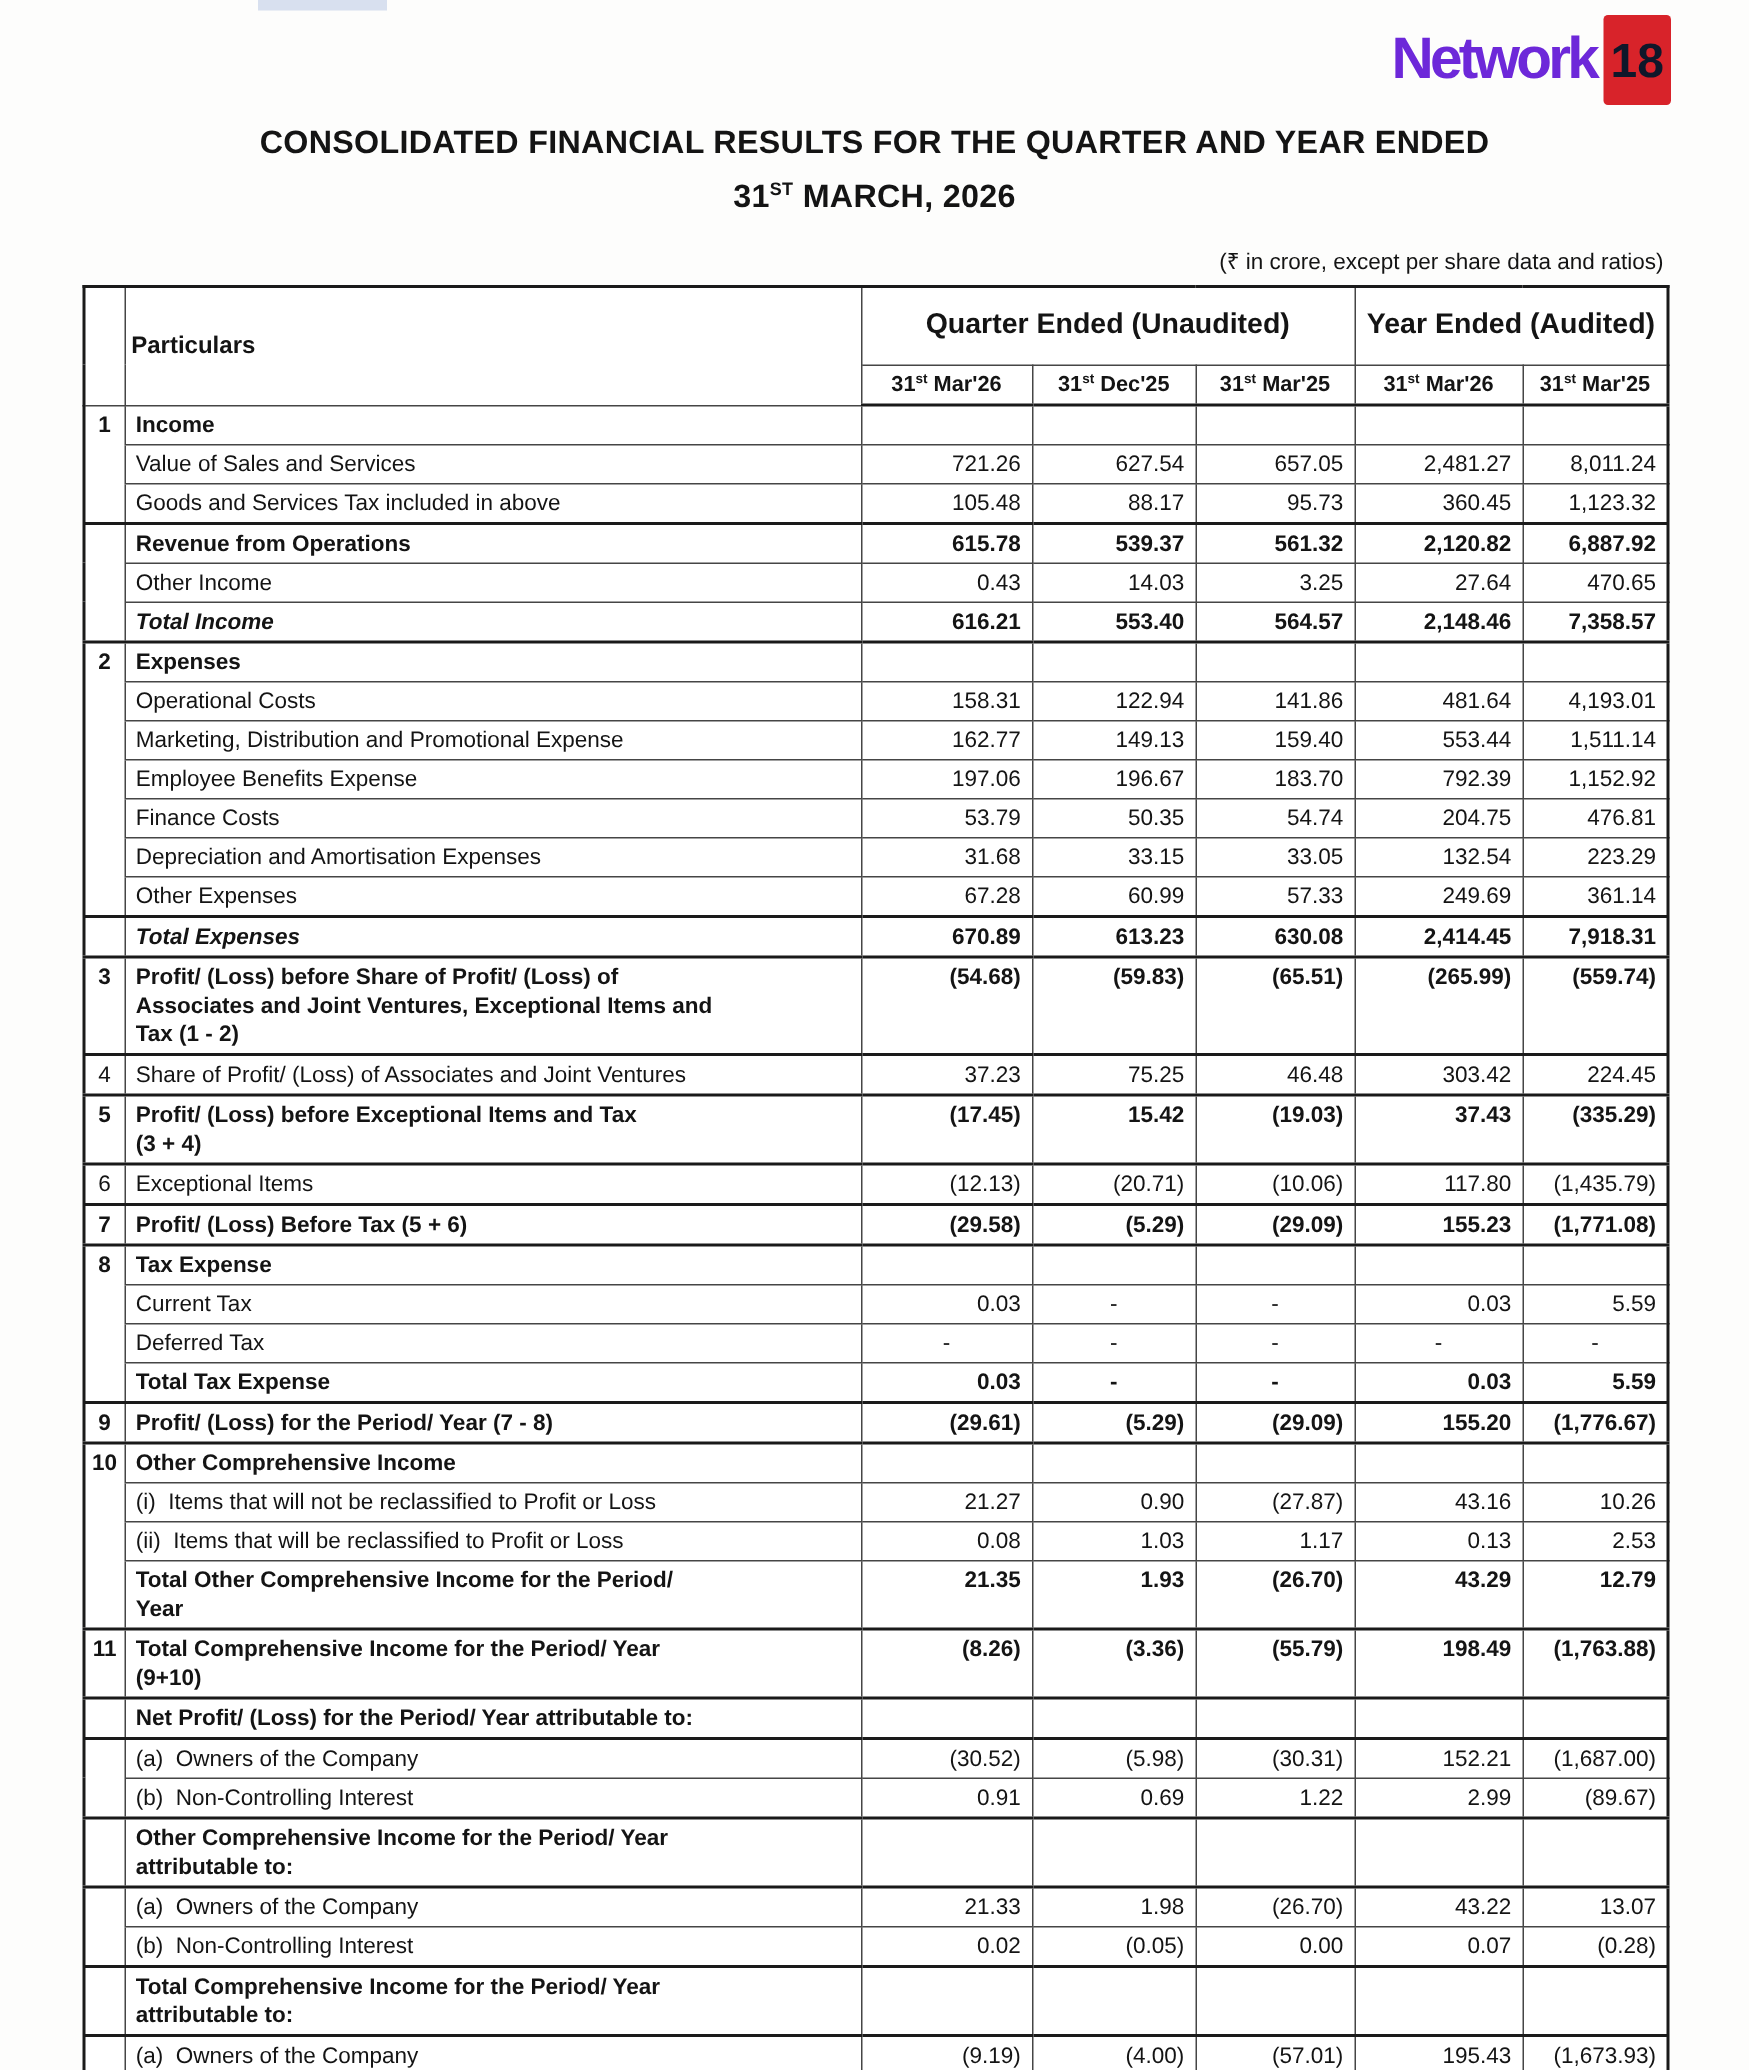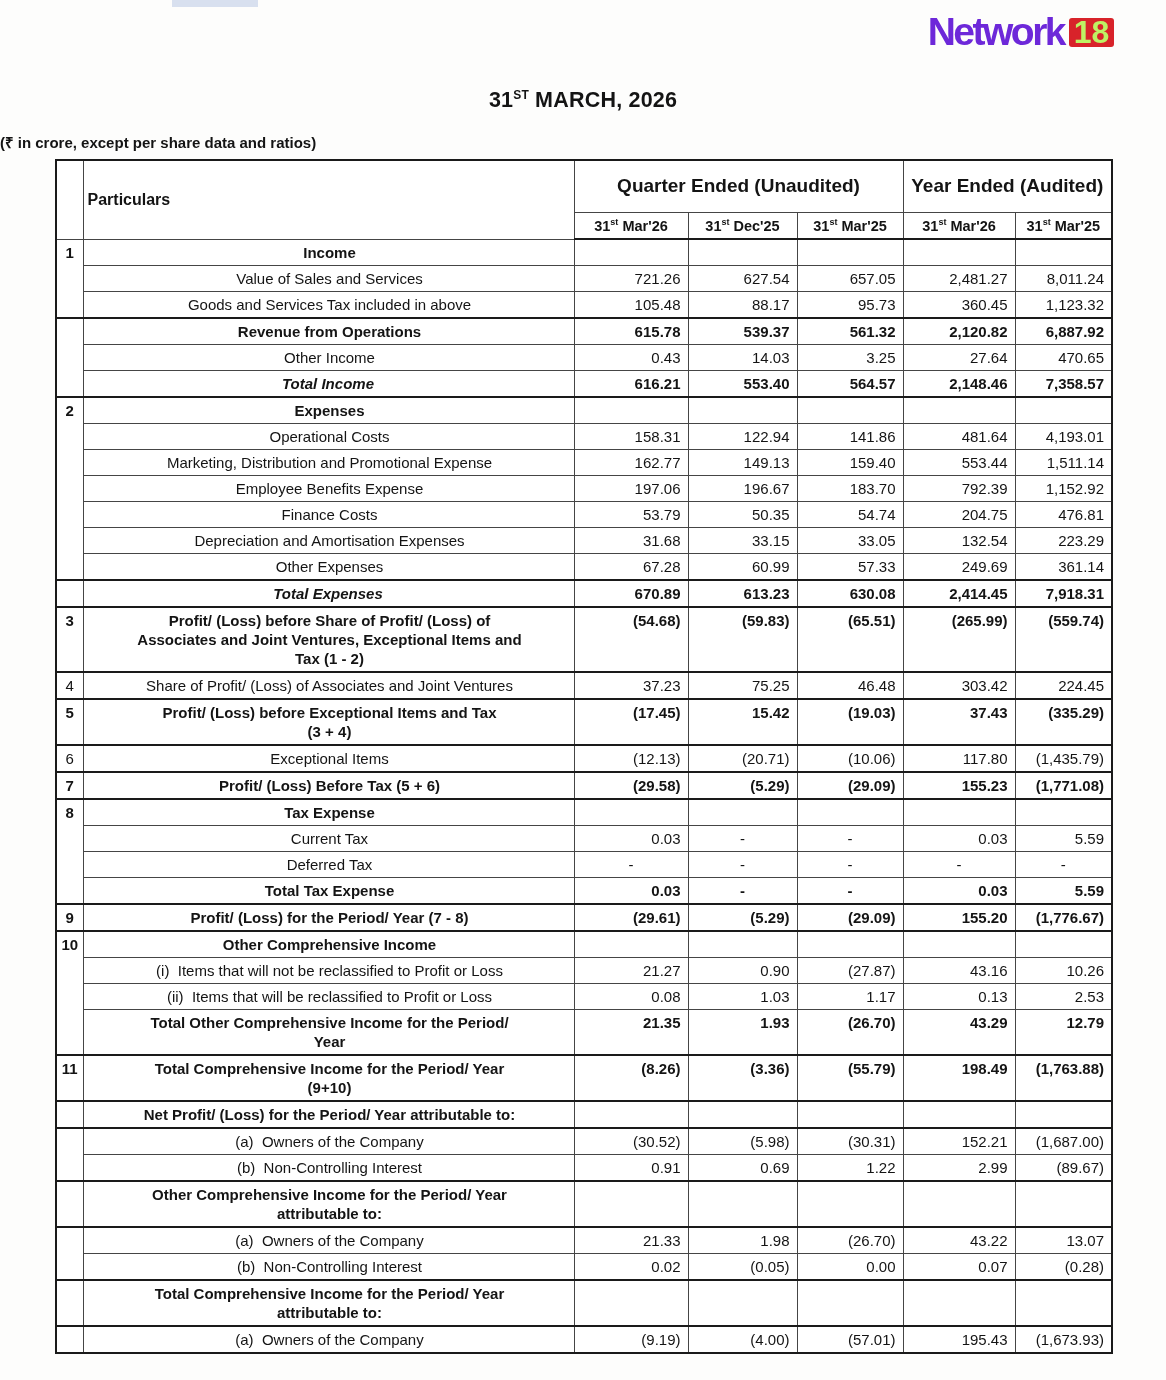--- a/index.html
+++ b/index.html
@@ -6,54 +6,55 @@
   html,body { margin:0; padding:0; }
   body {
     width:1166px; height:1380px; position:relative;
     background:#fdfdfc; color:#141414;
     font-family:"Liberation Sans", sans-serif;
     overflow:hidden;
   }
   .scan-artifact { position:absolute; left:172px; top:0; width:86px; height:7px; background:#b9c8e4; opacity:.55; }
   .logo { position:absolute; top:10px; right:52px; display:flex; align-items:center; gap:5px; }
   .logo-word { font-size:39px; font-weight:700; letter-spacing:-2.5px; color:#6d28d9; }
-  .logo-badge { width:45px; height:29px; background:#d8232a; color:#bef264; font-size:32px; font-weight:700;
+  .logo-badge { width:45px; height:60px; background:#d8232a; color:#0f172a; font-size:32px; font-weight:700;
     display:flex; align-items:center; justify-content:center; border-radius:3px; }
   .title { margin:80px 40px 0 40px; text-align:center; font-weight:700; font-size:21.5px; line-height:31px; letter-spacing:.2px; }
   .title sup { font-size:12px; }
-  .units-note { margin:16px 57px 7px 0; font-weight:700; font-size:15px; }
+  .units-note { text-align:right; margin:16px 57px 7px 0; font-weight:400; font-size:15px; }
   table { border-collapse:collapse; margin-left:55px; width:1056px; table-layout:fixed;
     border:2.5px solid #1a1a1a; background:#fff; }
   th, td { border:1px solid #454545; }
   thead th { font-weight:700; padding:2px 4px; }
   th.group-h { font-size:19px; height:52px; }
   tr.dates th { font-size:14.5px; height:27px; border-bottom:2px solid #1a1a1a; }
   tr.dates th sup { font-size:9px; }
   th.particulars-h { text-align:left; padding-left:4px; font-size:16px; }
   td { font-size:15px; line-height:19px; padding:3px 5px; vertical-align:top; }
   td.num { text-align:center; padding:3px 1px; border-top:none; border-bottom:none; font-size:15px; }
-  td.label { text-align:center; padding-left:7px; white-space:pre-wrap;margin-left:20px; }
+  td.label { text-align:left; padding-left:7px; white-space:pre-wrap;margin-left:20px; }
   td.val { text-align:right; padding-right:7px; font-variant-numeric:tabular-nums; }
   td.dash { text-align:center; padding-right:5px; }
   .b { font-weight:700; }
   .ra { text-align:right; padding-right:8px;font-style:italic; }
   .ind { padding-left:13px; }
   tr.sep td { border-top:2px solid #1a1a1a; }
 </style>
 </head>
 <body>
 
 <div class="scan-artifact"></div>
 
 <div class="logo">
   <span class="logo-word">Network</span>
   <span class="logo-badge">18</span>
 </div>
 
 <div class="title">
+  <div>CONSOLIDATED FINANCIAL RESULTS FOR THE QUARTER AND YEAR ENDED</div>
   <div><span>31</span><sup>ST</sup><span> MARCH, 2026</span></div>
 </div>
 
 <div class="units-note">(₹ in crore, except per share data and ratios)</div>
 
 <table>
   <colgroup>
     <col style="width:27px">
       <col style="width:491px">
       <col style="width:114px">

